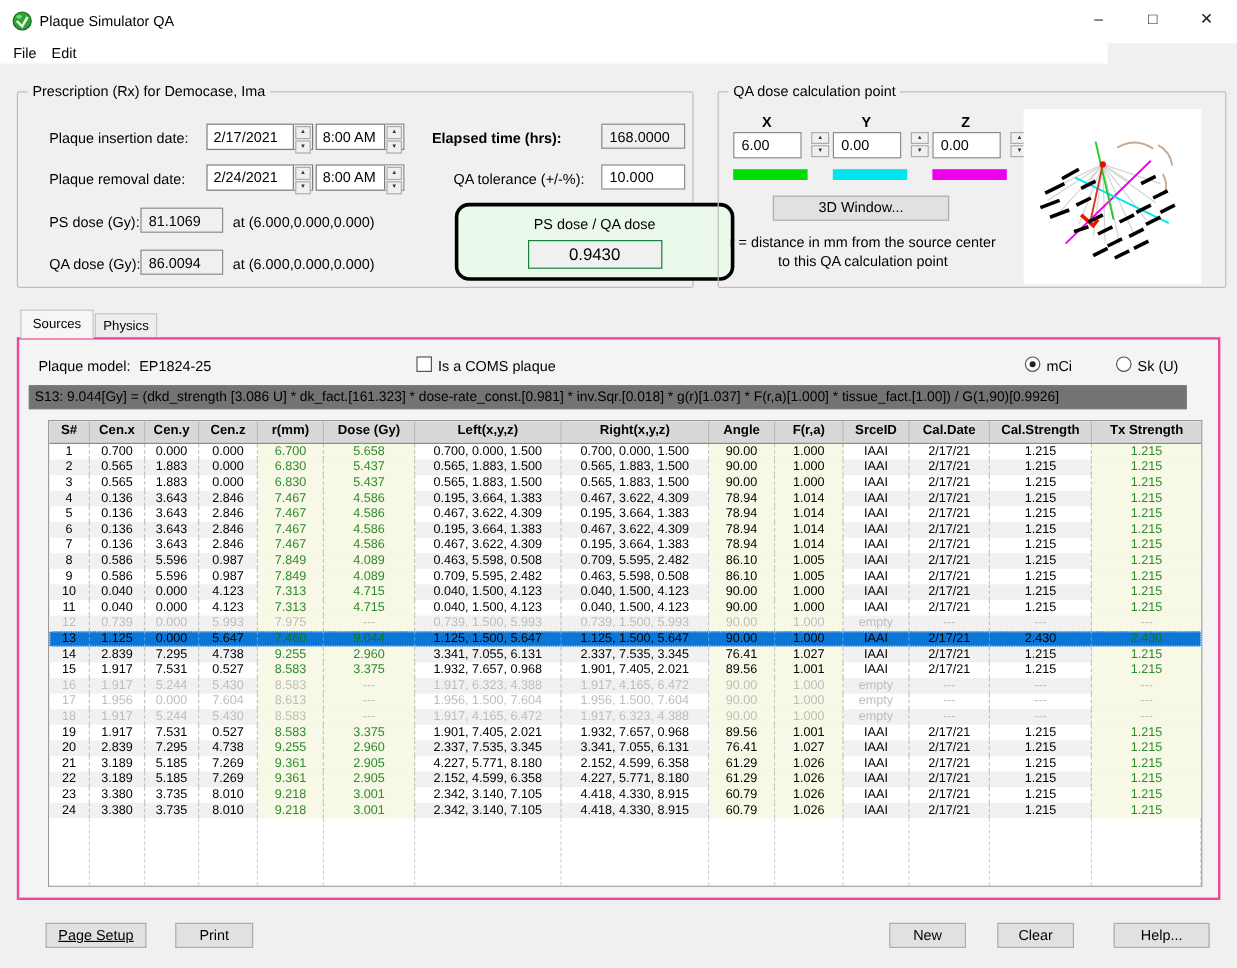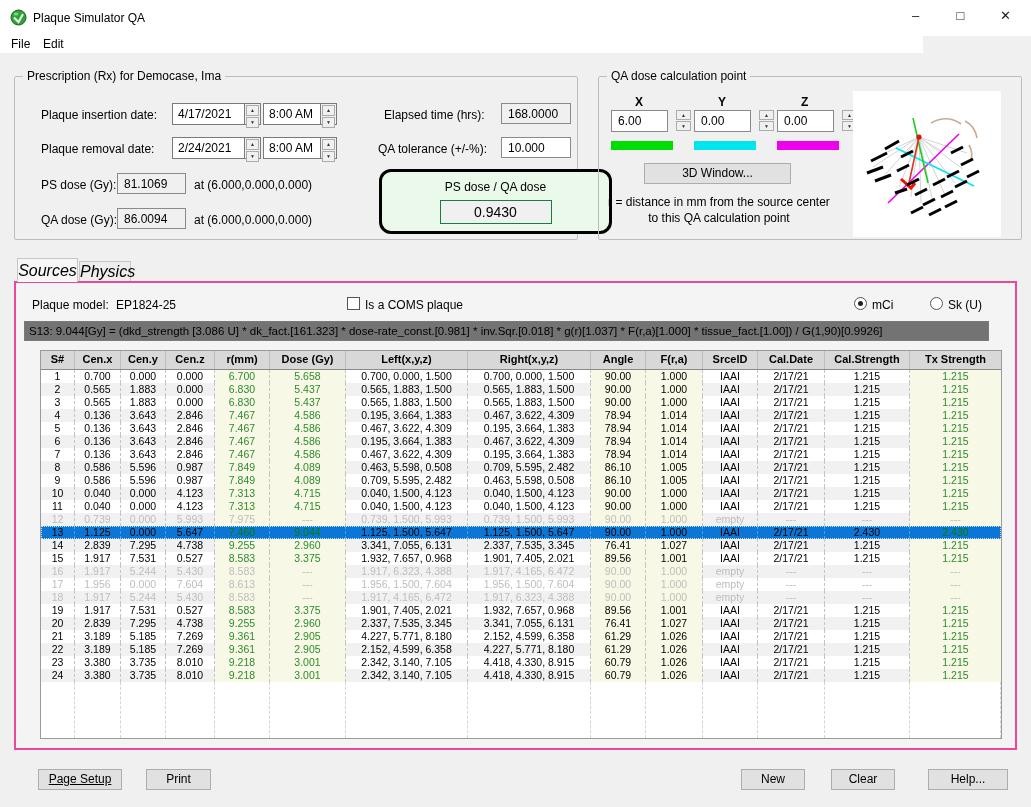--- a/index.html
+++ b/index.html
@@ -42,21 +42,21 @@
   .ratio-box .ratio-label { font-size:12px; margin-top:8px; }
   .ratio-box .ratio-value { margin:6px auto 0 auto; width:112px; height:24px; background:#f0f0f0; border:1px solid #15803d; font-size:14px; line-height:22px; }
   
   .axis-label { position:absolute; top:18px; font-size:12px; font-weight:bold; }
   .axis-bar { position:absolute; top:64px; height:9px; width:62px; }
   .btn { background:#e1e1e1; border:1px solid #adadad; font-size:12px; text-align:center; font-family:"Liberation Sans",sans-serif; }
   .btn-3d { position:absolute; left:45px; top:86px; width:147px; height:21px; line-height:19px; }
   .qa-note { position:absolute; font-size:12px; width:260px; text-align:center; left:-10px; }
   .preview { position:absolute; left:254px; top:14px; width:148px; height:146px; background:#ffffff; }
   
-  .tab { position:absolute; font-size:16px; text-align:center; border:1px solid #c6c6c6; border-bottom:none;font-style:italic; }
+  .tab { position:absolute; font-size:11px; text-align:center; border:1px solid #c6c6c6; border-bottom:none; }
   .tab-active { left:17px; top:258px; width:61px; height:24px; background:#f6f6f6; line-height:23px; z-index:3; }
   .tab-inactive { left:79px; top:261px; width:52px; height:21px; background:#ededed; line-height:20px; z-index:1; }
   .tabpanel { position:absolute; left:14px; top:281px; width:1003px; height:469px; background:#f4f4f4; border:2px solid #ec4899; z-index:2; }
   
   .checkbox { position:absolute; width:13px; height:13px; border:1px solid #555; background:#fff; }
   .radio { position:absolute; width:13px; height:13px; border:1px solid #555; border-radius:50%; background:#fff; }
   .radio .dot { position:absolute; left:3px; top:3px; width:5px; height:5px; border-radius:50%; background:#222; }
   .formula { position:absolute; left:8px; top:38px; width:965px; height:20px; border:1px solid #7a7a7a; background:#737373; font-size:11.5px; padding:3px 0 0 4px; white-space:nowrap; overflow:hidden; }
   
   .srctable { position:absolute; left:24px; top:67px; width:962px; height:389px; background:#fff; border:1px solid #9a9a9a; display:flex; flex-direction:column; overflow:hidden; }
@@ -103,34 +103,34 @@
 <div class="menubar">
   <span class="menu-item menu-file">File</span>
   <span class="menu-item menu-edit">Edit</span>
 </div>
 
 <div class="groupbox gb-rx">
   <span class="legend">Prescription (Rx) for Democase, Ima</span>
 
   <span class="lbl" style="left:26px; top:31px;">Plaque insertion date:</span>
   <div class="spinbox" style="left:157px; top:26px; width:89px;">
-    <span class="val">4/17/2021</span>
+    <span class="val">2/17/2021</span>
     <span class="spinstack">
         <span class="sbtn">▲</span>
         <span class="sbtn">▼</span>
       </span>
   </div>
   <div class="spinbox" style="left:248px; top:26px; width:74px;">
     <span class="val">8:00 AM</span>
     <span class="spinstack">
         <span class="sbtn">▲</span>
         <span class="sbtn">▼</span>
       </span>
   </div>
-  <span class="lbl" style="left:369px; top:31px;">Elapsed time (hrs):</span>
+  <span class="lbl" style="left:345px; top:31px;font-weight:bold;">Elapsed time (hrs):</span>
   <div class="valuebox" style="left:486px; top:26px; width:70px;">168.0000</div>
 
   <span class="lbl" style="left:26px; top:65px;">Plaque removal date:</span>
   <div class="spinbox" style="left:157px; top:60px; width:89px;">
     <span class="val">2/24/2021</span>
     <span class="spinstack">
         <span class="sbtn">▲</span>
         <span class="sbtn">▼</span>
       </span>
   </div>

